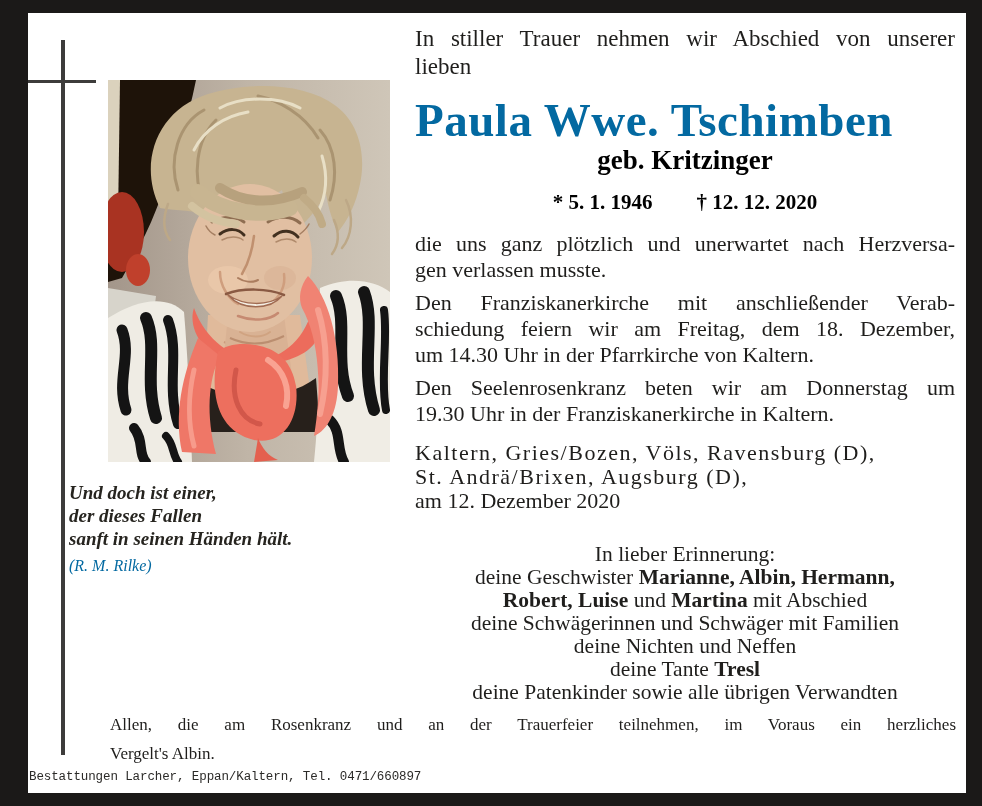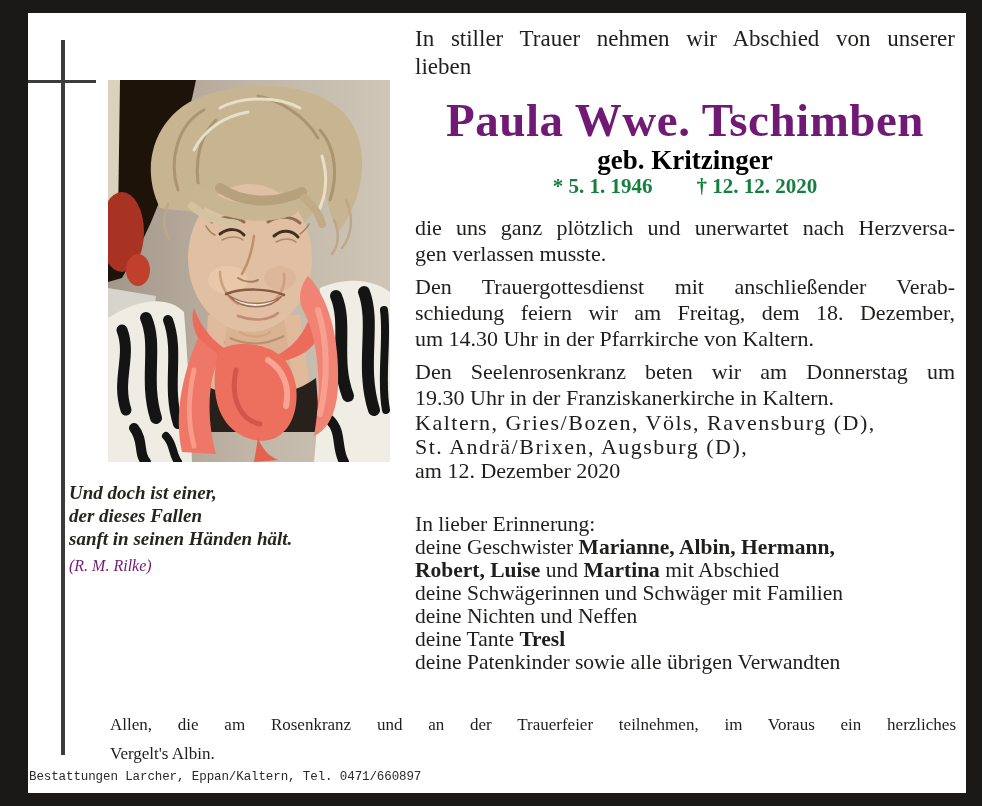--- a/index.html
+++ b/index.html
@@ -14,36 +14,36 @@
     background:#ffffff;
   }
   
   .cross-v{position:absolute;left:33px;top:27px;width:4px;height:715px;background:#3d3c3b;}
   .cross-h{position:absolute;left:0px;top:67px;width:68px;height:3px;background:#3d3c3b;}
   
   .photo{position:absolute;left:80px;top:67px;width:282px;height:382px;display:block;}
   
   .quote{position:absolute;left:41px;top:468px;width:360px;text-align:left;}
   .quote-line{font-size:19px;line-height:23px;font-weight:bold;font-style:italic;color:#26241f;}
-  .quote-attrib{margin-top:7px;font-size:16px;font-style:italic;color:#701a75;}
+  .quote-attrib{margin-top:7px;font-size:16px;font-style:italic;color:#0369a1;}
   
   .right-col{position:absolute;left:387px;top:12px;width:540px;}
   .jl{text-align:justify;text-align-last:justify;}
   .intro{font-size:23px;line-height:28px;}
   .deceased-name{margin-top:14px;font-size:47px;line-height:50px;font-weight:bold;
-    text-align:center;letter-spacing:0.5px;white-space:nowrap;color:#701a75;}
+    text-align:left;letter-spacing:0.5px;white-space:nowrap;color:#0369a1;}
   .maiden{font-size:27px;line-height:30px;font-weight:bold;text-align:center;color:#000000;}
-  .dates{margin-top:0;display:flex;justify-content:center;gap:44px;
-    font-size:21px;line-height:22px;font-weight:bold;color:#15803d;text-align:right;}
+  .dates{margin-top:16px;display:flex;justify-content:center;gap:44px;
+    font-size:21px;line-height:22px;font-weight:bold;color:#000000;text-align:right;}
   .dates span{white-space:nowrap;}
   .para{margin-top:7px;font-size:22px;line-height:26px;}
   .para-first{margin-top:18px;}
-  .locations{font-size:22px;line-height:24px;}
+  .locations{margin-top:14px;font-size:22px;line-height:24px;}
   .ls{letter-spacing:1.5px;}
-  .memorial{margin-top:30px;font-size:21.5px;line-height:23px;}
+  .memorial{margin-top:30px;font-size:21.5px;line-height:23px;text-align:center;}
   
   .closing{position:absolute;left:82px;top:697px;width:846px;font-size:17px;line-height:29px;}
   .footer{position:absolute;left:1px;top:757px;font-family:Liberation Mono, monospace;
     font-size:12.5px;color:#2b2a28;letter-spacing:-0.1px;}
 </style>
 </head>
 <body>
 
 <div class="stage">
   <div class="page">
@@ -173,21 +173,21 @@
         <span>* 5. 1. 1946</span>
         <span>† 12. 12. 2020</span>
       </div>
 
       <div class="para para-first">
         <div class="jl">die uns ganz plötzlich und unerwartet nach Herzversa-</div>
         <div>gen verlassen musste.</div>
       </div>
 
       <div class="para">
-        <div class="jl">Den Trauergottesdienst mit anschließender Verab-</div>
+        <div class="jl">Den Franziskanerkirche mit anschließender Verab-</div>
         <div class="jl">schiedung feiern wir am Freitag, dem 18. Dezember,</div>
         <div>um 14.30 Uhr in der Pfarrkirche von Kaltern.</div>
       </div>
 
       <div class="para">
         <div class="jl">Den Seelenrosenkranz beten wir am Donnerstag um</div>
         <div>19.30 Uhr in der Franziskanerkirche in Kaltern.</div>
       </div>
 
       <div class="locations">

